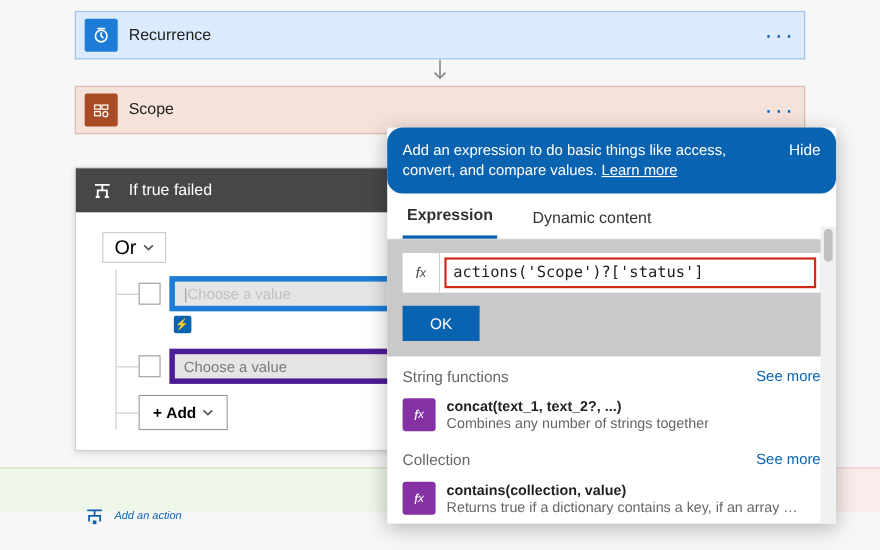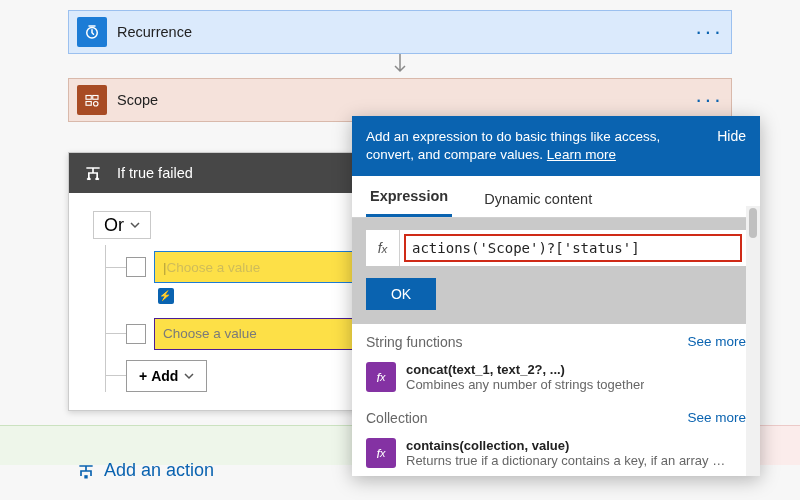--- a/index.html
+++ b/index.html
@@ -24,40 +24,40 @@
   .cond-header .hicon svg { fill: #fff; width: 20px; height: 20px; }
   .cond-header .htitle { margin-left: 10px; font-size: 14.5px; }
 
   .cond-body { padding: 18px 14px 18px 24px; }
   .or-chip { display: inline-flex; align-items: center; height: 28px; padding: 0 10px; border: 1px solid #c9c9c9; background: #fff; font-size: 18px; cursor: pointer; }
   .or-chip svg { margin-left: 6px; stroke: #555; }
   .tree { margin-top: 6px; margin-left: 12px; border-left: 1px solid #c9c9c9; }
   .row { display: flex; align-items: center; padding: 6px 0 2px 0; }
   .row::before { content: ""; width: 20px; height: 1px; background: #c9c9c9; display: inline-block; }
   .chk { width: 20px; height: 20px; border: 1px solid #9a9a9a; margin-right: 8px; background: #fff; }
-  .valbox { flex: 1; height: 32px; border: 1px solid #4c1d95; margin-right: 8px; display: flex; align-items: center; padding: 0 8px; font-size: 13.5px; color: #7a7a7a; background: #fde047; }
+  .valbox { flex: 1; height: 32px; border: 5px solid #4c1d95; margin-right: 8px; display: flex; align-items: center; padding: 0 8px; font-size: 13.5px; color: #7a7a7a; background: #e5e5e5; }
   .valbox.focus { border-color: #1c7cd6; color: #444; }
   .opbox { width: 44px; height: 32px; border: 1px solid #c0c0c0; display: flex; align-items: center; padding: 0 8px; font-size: 13.5px; color: #444; background: #fff; }
   .dyn-link { font-size: 12.5px; color: #0a63b0; display: inline-flex; align-items: center; margin-left: 28px; margin-bottom: 8px; cursor: pointer; }
   .dyn-badge { width: 16px; height: 16px; background: #0a63b0; color: #fff; font-size: 10px; display: inline-flex; align-items: center; justify-content: center; margin-left: 4px; border-radius: 2px; }
   .addrow { display: flex; align-items: center; }
   .addrow::before { content: ""; width: 20px; height: 1px; background: #c9c9c9; display: inline-block; }
   .addbtn { height: 32px; border: 1px solid #9a9a9a; background: #fff; display: inline-flex; align-items: center; padding: 0 12px; font-size: 14px; font-weight: 600; cursor: pointer; }
   .addbtn svg { margin-left: 6px; stroke: #555; }
 
   .branches { position: absolute; left: 0; right: 0; top: 425px; display: flex; }
   .branches .b { flex: 1; height: 40px; }
   .branches .b.green { background: #eef6ea; border-top: 1px solid #cbe2c0; }
   .branches .b.red { background: #fbeceb; border-top: 1px solid #eccac8; }
-  .add-action { position: absolute; left: 76px; top: 460px; color: #0a63b0; font-size: 18px; display: inline-flex; align-items: center; cursor: pointer; }
+  .add-action { position: absolute; left: 76px; top: 460px; color: #0a63b0; font-size: 10px; display: inline-flex; align-items: center; cursor: pointer; font-style: italic; }
   .add-action svg { margin-right: 8px; fill: #0a63b0; }
 
   
   .popup { position: absolute; left: 352px; top: 116px; width: 408px; background: #fff; box-shadow: 0 4px 18px rgba(0,0,0,.28); }
-  .popup-top { background: #0a63b0; color: #fff; padding: 12px 14px; display: flex; }
+  .popup-top { background: #0a63b0; color: #fff; padding: 12px 14px; display: flex; border-radius: 14px; }
   .popup-top .ptxt { font-size: 13.5px; line-height: 1.35; flex: 1; }
   .popup-top a { color: #fff; text-decoration: underline; }
   .popup-top .hide { font-size: 14px; cursor: pointer; margin-left: 10px; }
   .tabs { display: flex; border-bottom: 1px solid #d0d0d0; height: 42px; padding: 0 14px; align-items: flex-end; }
   .tab { padding: 0 4px 10px 4px; font-size: 14.5px; color: #333; margin-right: 28px; cursor: pointer; }
   .tab.active { font-weight: 600; border-bottom: 3px solid #0a63b0; }
   .expr-area { background: #c9c9c9; padding: 12px 14px 14px 14px; }
   .expr-box { background: #fff; display: flex; align-items: center; height: 36px; }
   .fx { width: 34px; color: #555; font-style: italic; font-size: 14px; text-align: center; border-right: 1px solid #d0d0d0; height: 100%; display: flex; align-items: center; justify-content: center; }
   .expr-val { flex: 1; padding: 4px 6px; font-family: Consolas, monospace; font-size: 14px; color: #222; border: 2px solid #cf2a17; margin: 2px 4px; }

